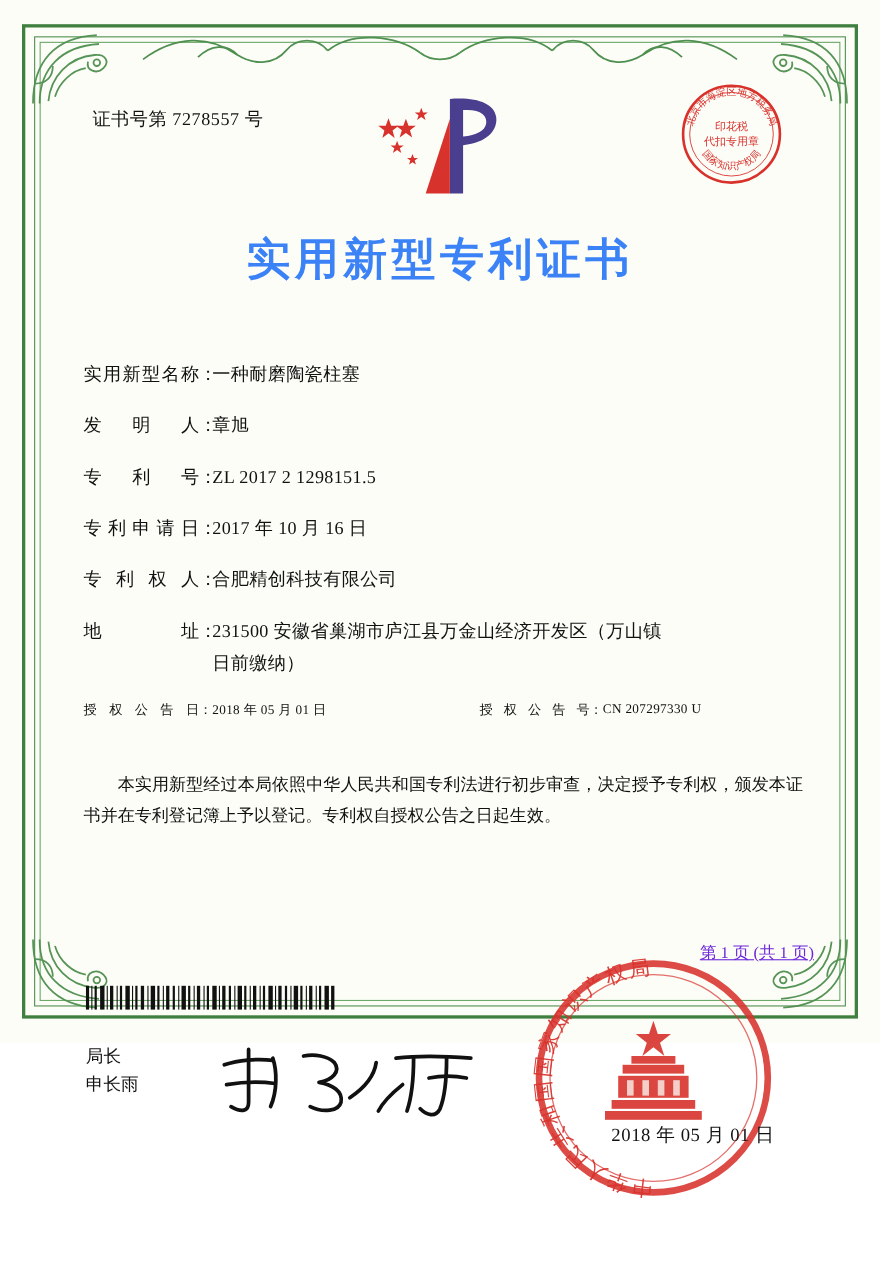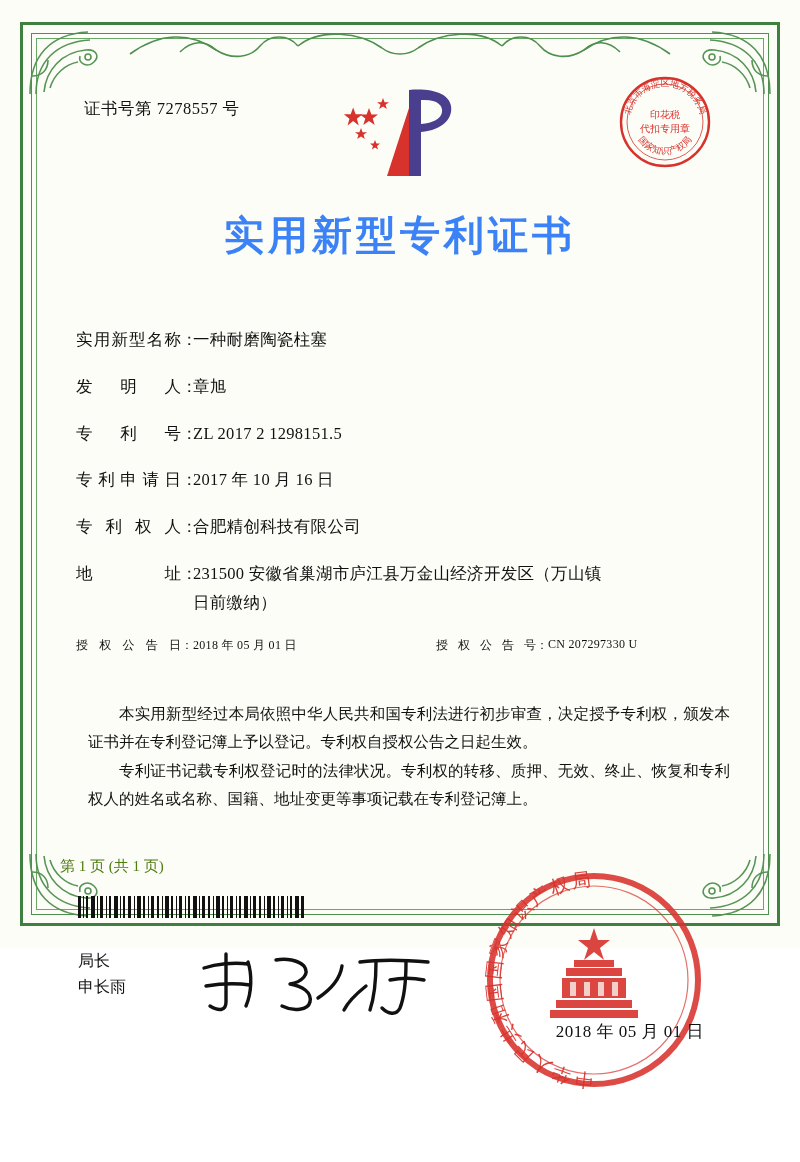--- a/index.html
+++ b/index.html
@@ -171,21 +171,21 @@
     font-size: 12px;
     margin-bottom: 8px;
   }
   .pub-left { display: flex; width: 360px; flex: none; }
   .pub-right { display: flex; flex: 1; }
   .pub-right .field-label { width: 100px; }
 
   
   .paras {
     position: absolute;
-    left: 28px;
+    left: 16px;
     right: 10px;
     top: 640px;
     font-size: 15.5px;
     line-height: 1.78;
     color: #111;
     text-align: justify;
   }
   .paras p {
     margin: 0 0 2px 0;
     text-indent: 2em;
@@ -236,23 +236,24 @@
     font-size: 17px;
     color: #111;
     letter-spacing: 0.5px;
   }
 
   .page-no {
     position: absolute;
     left: 0;
     right: 0;
     bottom: 12px;
-    text-align: left;
+    text-align: right;
     font-size: 15px;
-    color: #4d7c0f;
+    color: #6d28d9;
+    text-decoration: underline;
   }
 </style>
 </head>
 <body>
 
 <div class="page">
 
   <div class="border-outer"></div>
   <div class="border-inner"></div>
   <div class="border-inner2"></div>
@@ -409,21 +410,20 @@
           <div class="field-label">授权公告号</div>
           <div class="field-colon">：</div>
           <div class="field-value">CN 207297330 U</div>
         </div>
       </div>
 
     </div>
 
     <div class="paras">
       <p>本实用新型经过本局依照中华人民共和国专利法进行初步审查，决定授予专利权，颁发本证书并在专利登记簿上予以登记。专利权自授权公告之日起生效。</p>
-      <p>专利证书记载专利权登记时的法律状况。专利权的转移、质押、无效、终止、恢复和专利权人的姓名或名称、国籍、地址变更等事项记载在专利登记簿上。</p>
     </div>
 
     <div class="barcode">
       <svg viewBox="0 0 228 22" preserveAspectRatio="none" aria-hidden="true">
         <g fill="#111">
           <rect x="0" y="0" width="3" height="22"></rect>
             <rect x="5" y="0" width="1" height="22"></rect>
           <rect x="8" y="0" width="2" height="22"></rect>
             <rect x="13" y="0" width="4" height="22"></rect>
           <rect x="19" y="0" width="1" height="22"></rect>

